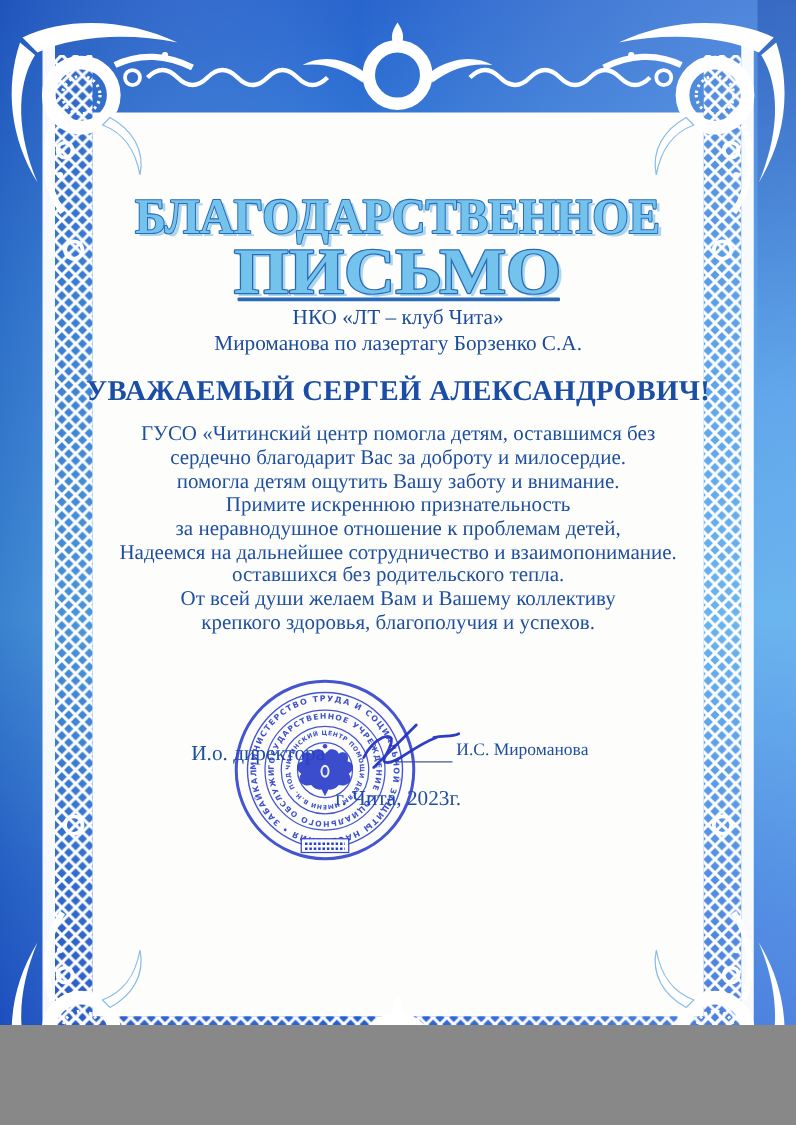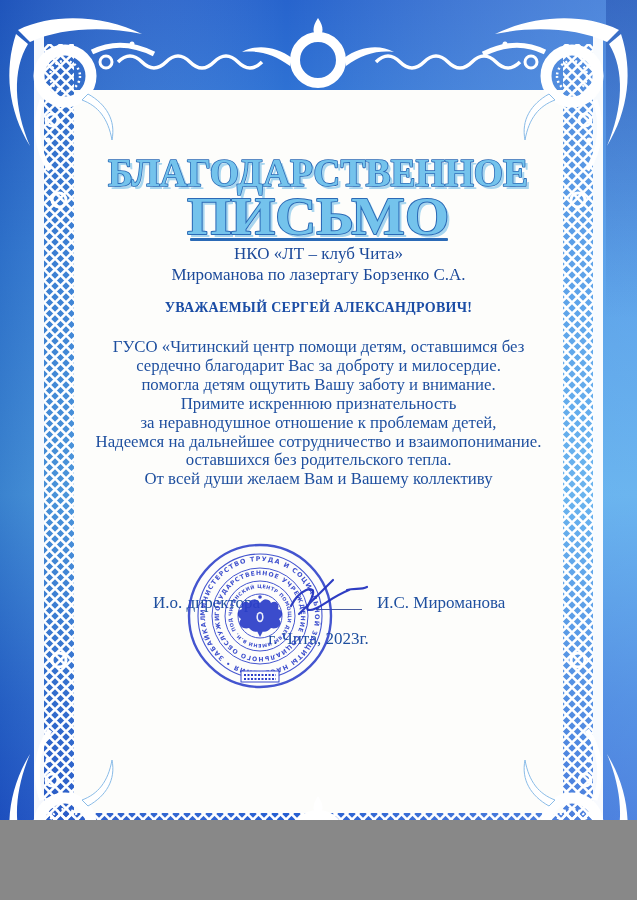--- a/index.html
+++ b/index.html
@@ -6,27 +6,27 @@
   .page{
     position:relative;width:637px;height:820px;overflow:hidden;
     font-family:"Liberation Serif",serif;background:#7dd3fc;
   }
   .frame{position:absolute;left:0;top:0;z-index:0;}
   .title-svg{position:absolute;left:0;top:0;z-index:2;}
   .txt{position:absolute;z-index:2;white-space:nowrap;}
   .center{left:0;width:637px;text-align:center;}
   .org-line{top:244px;font-size:17px;color:#1c4a9a;}
   .recipient-line{top:265px;font-size:17px;color:#1c4a9a;}
-  .salutation{top:300px;font-size:14px;font-weight:bold;color:#1b4da5;letter-spacing:.3px;}
+  .salutation{top:300px;font-size:23px;font-weight:bold;color:#1b4da5;letter-spacing:.3px;}
   .body-block{position:absolute;left:74px;top:338px;width:489px;z-index:2;text-align:center;}
   .body-line{font-size:16.8px;line-height:18.9px;color:#1e4f9f;white-space:nowrap;}
   .sign-role{left:153px;top:593px;font-size:17px;color:#1e4f9f;}
   .sign-line{position:absolute;left:316px;top:593px;width:46px;height:16px;
              border-bottom:1.5px solid #46599f;z-index:2;}
-  .sign-name{left:365px;top:593px;font-size:17px;color:#1e4f9f;margin-left:12px;}
+  .sign-name{left:365px;top:593px;font-size:14px;color:#1e4f9f;}
   .date-line{top:629px;font-size:17px;color:#1e4f9f;}
   .stamp{position:absolute;left:183px;top:540px;z-index:3;}
 </style>
 </head>
 <body>
 
 <div class="page">
 
   <svg class="frame" width="637" height="900" viewBox="0 0 637 900" xmlns="http://www.w3.org/2000/svg">
     <defs>
@@ -130,28 +130,29 @@
       <text x="318" y="234" font-size="52" textLength="262" lengthAdjust="spacingAndGlyphs" fill="#74c3ec" stroke="#2b6ab6" stroke-width="1.9" style="paint-order:stroke fill;stroke-linejoin:round;">ПИСЬМО</text>
       <rect x="190" y="238" width="258" height="3" rx="1" fill="#2b6ab6"></rect>
     </g>
   </svg>
 
   <div class="txt center org-line">НКО «ЛТ – клуб Чита»</div>
   <div class="txt center recipient-line">Мироманова по лазертагу Борзенко С.А.</div>
   <div class="txt center salutation">УВАЖАЕМЫЙ СЕРГЕЙ АЛЕКСАНДРОВИЧ!</div>
 
   <div class="body-block">
-    <div class="body-line">ГУСО «Читинский центр помощи детям, оставшимся без</div>
+    <div class="body-line">ГУСО «Читинский центр помогла детям, оставшимся без</div>
     <div class="body-line">сердечно благодарит Вас за доброту и милосердие.</div>
     <div class="body-line">помогла детям ощутить Вашу заботу и внимание.</div>
     <div class="body-line">Примите искреннюю признательность</div>
     <div class="body-line">за неравнодушное отношение к проблемам детей,</div>
     <div class="body-line">Надеемся на дальнейшее сотрудничество и взаимопонимание.</div>
     <div class="body-line">оставшихся без родительского тепла.</div>
     <div class="body-line">От всей души желаем Вам и Вашему коллективу</div>
+    <div class="body-line">крепкого здоровья, благополучия и успехов.</div>
   </div>
 
   <div class="txt sign-role">И.о. директора</div>
   <div class="sign-line"></div>
   <div class="txt sign-name">И.С. Мироманова</div>
   <div class="txt center date-line">г. Чита, 2023г.</div>
 
   <svg class="stamp" width="210" height="160" viewBox="0 0 210 160" xmlns="http://www.w3.org/2000/svg">
     <defs>
       <path id="tp1" d="M 22,76 A 55,55 0 1 1 132,76 A 55,55 0 1 1 22,76"></path>

